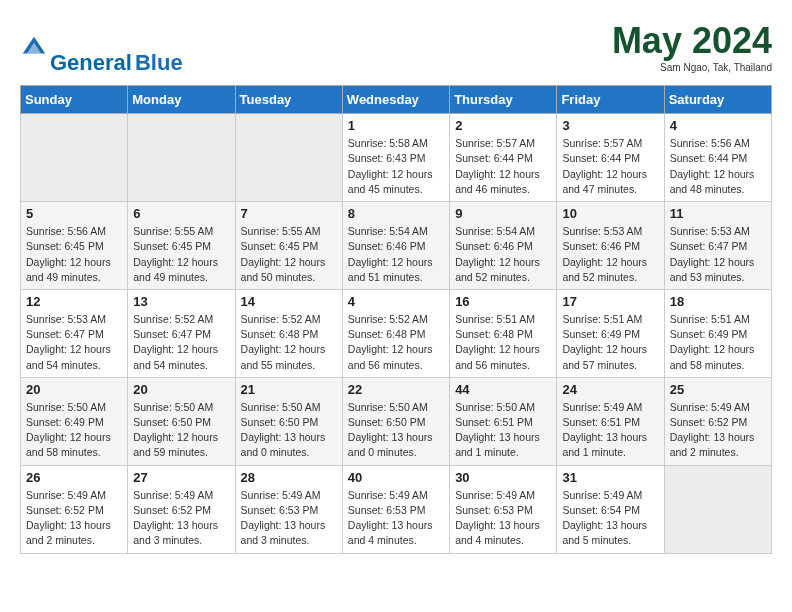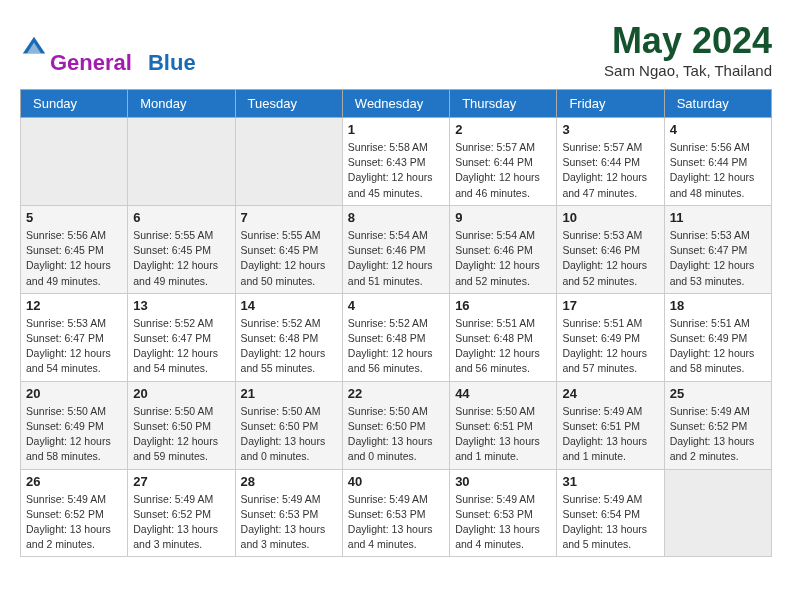--- a/index.html
+++ b/index.html
@@ -32,34 +32,34 @@
       height: 28px;
       margin-right: 2px;
     }
     .title-block { text-align: right; }
     .month-title {
       font-size: 36px;
       font-weight: bold;
       color: #14532d;
     }
     .location {
-      font-size: 15px;
+      font-size: 10px;
       color: #333;
     }
     table {
       width: 100%;
       border-collapse: collapse;
       table-layout: fixed;
     }
     th {
       background: #2175c4;
       color: #fff;
       font-size: 13px;
-      font-weight: normal;
-      padding: 6px 12px;
+      font-weight: bold;
+      padding: 6px 4px;
       text-align: left;
       border: 1px solid #aaa;
     }
     td {
       border: 1px solid #ccc;
       vertical-align: top;
       padding: 4px 5px;
       font-size: 11px;
       color: #222;
       height: 80px;
@@ -85,22 +85,22 @@
 <body>
 
 <div class="header">
   <div class="logo">
     <svg class="logo-icon" viewBox="0 0 40 40" xmlns="http://www.w3.org/2000/svg">
       <polygon points="20,4 36,28 4,28" fill="#1a6bb5"></polygon>
       <polygon points="20,12 30,28 10,28" fill="#fff" opacity="0.5"></polygon>
     </svg>
     <div>
       <div style="display:flex; align-items:baseline;">
-        <span class="logo-text" style="color:#a21caf;margin-top:31px;">General</span>
-        <span class="logo-text logo-blue" style="margin-left:16px;">Blue</span>
+        <span class="logo-text" style="color:#0369a1;margin-top:31px;">General</span>
+        <span class="logo-text logo-blue" style="margin-left:3px;">Blue</span>
       </div>
     </div>
   </div>
   <div class="title-block">
     <div class="month-title">May 2024</div>
     <div class="location">Sam Ngao, Tak, Thailand</div>
   </div>
 </div>
 
 <table>

